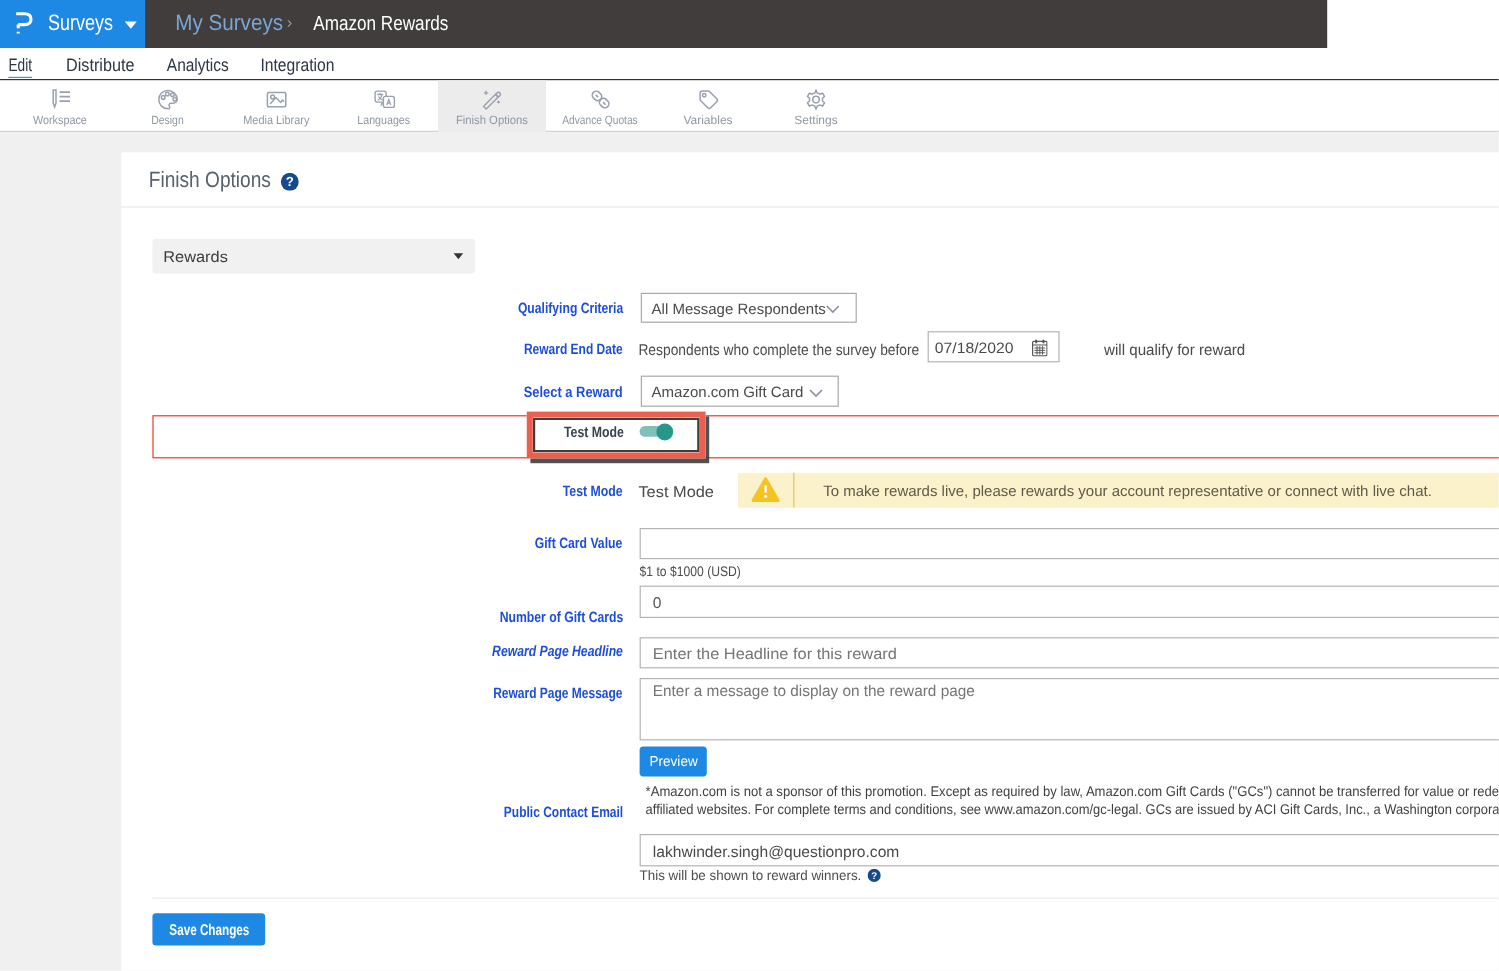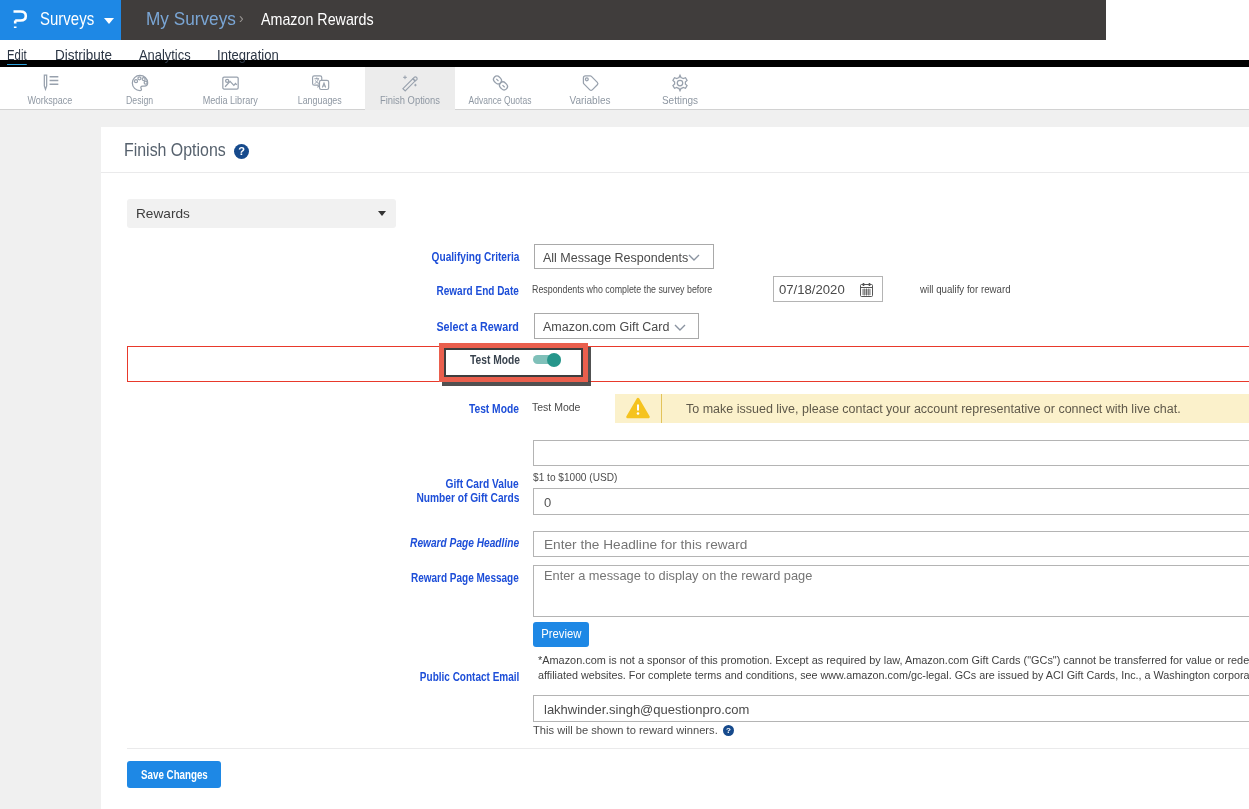--- a/index.html
+++ b/index.html
@@ -13,21 +13,21 @@
 .topbar { position:absolute; left:0; top:0; width:1106px; height:40px; background:#403d3c; }
 .logobtn { position:absolute; left:0; top:0; width:121px; height:40px; background:#1e88e5; color:#fff; }
 .logobtn svg { position:absolute; left:12px; top:9px; }
 .logobtn .t { position:absolute; left:40px; top:8px; font-size:18.5px; color:#fff; }
 .caret-w { position:absolute; left:104px; top:18px; width:0; height:0; border-left:5px solid transparent; border-right:5px solid transparent; border-top:6px solid #fff; }
 .crumb1 { position:absolute; left:146px; top:8px; font-size:18.5px; color:#7aa6d5; }
 .crumbsep { position:absolute; left:239px; top:10px; font-size:14px; color:#9a9795; }
 .crumb2 { position:absolute; left:261px; top:10px; font-size:17px; color:#ffffff; }
 
 
-.tabs { position:absolute; left:0; top:40px; width:1249px; height:27px; background:#fff; border-bottom:7px solid #000000; }
+.tabs { position:absolute; left:0; top:40px; width:1249px; height:27px; background:#fff; border-bottom:1px solid #000000; }
 .tabs span.pos { position:absolute; top:6px; font-size:15px; color:#2c3645; }
 
 
 .toolbar { position:absolute; left:0; top:67px; width:1249px; height:43px; background:#fff; border-bottom:1px solid #d2d2d2; box-shadow:0 2px 3px rgba(0,0,0,0.09); }
 .tcell { position:absolute; top:0; width:90px; height:43px; text-align:center; }
 .tcell.active { background:#ececec; }
 .tcell svg { display:block; margin:6px auto 0; }
 .tcell .lbl { display:block; font-size:10px; color:#8f98a3; margin-top:2px; }
 .tcell .lbl span { display:inline-block; transform-origin:50% 50%; white-space:nowrap; }
 
@@ -44,21 +44,21 @@
 
 
 .flabel { position:absolute; left:118px; width:300px; text-align:right; font-size:12.5px; font-weight:bold; color:#1d4ed8; }
 .sel { position:absolute; border:1px solid #a9a9a9; background:#fff; font-size:12.5px; color:#4a4a4a; }
 .sel .t { position:absolute; left:8px; top:6px; }
 .chev { position:absolute; }
 .inp { position:absolute; border:1px solid #b4b4b4; background:#fff; font-size:13px; color:#555; }
 .inp .t { position:absolute; left:10px; top:6px; }
 .ph { color:#757575; }
 .help { font-size:11.5px; color:#4c4c4c; position:absolute; }
-.val { position:absolute; font-size:10px; color:#4a4a4a; }
+.val { position:absolute; font-size:13px; color:#4a4a4a; }
 
 .btn { position:absolute; background:#1e88e5; color:#fff; border-radius:3px; text-align:center; }
 
 
 .redline { position:absolute; left:26px; top:219px; width:1140px; height:36px; border:1px solid #e8392b; }
 .redbox { position:absolute; left:338px; top:216px; width:149px; height:39px; border:5px solid #ea5f4d; box-shadow:inset 0 0 0 2px #3e3e3e, 3px 4px 0 rgba(62,62,62,0.9); background:#fff; }
 .redbox .lb { position:absolute; left:26px; top:5px; font-size:12.5px; font-weight:bold; color:#39434e; }
 .track { position:absolute; left:89px; top:7px; width:28px; height:9px; border-radius:5px; background:#7fc0b9; }
 .knob { position:absolute; left:14px; top:-2.5px; width:14px; height:14px; border-radius:50%; background:#27968b; }
 
@@ -218,28 +218,28 @@
 
     <div class="flabel" style="top:275px;"><span class="cxr" style="transform:scaleX(0.82);">Test Mode</span></div>
     <div class="val" style="left:431px; top:275px;"><span class="cx" style="transform:scaleX(1.05);">Test Mode</span></div>
     <div class="banner">
       <svg width="24" height="22" viewBox="0 0 24 22" style="left:11px;top:3px;">
         <path d="M12 2 L22.5 20 H1.5 Z" fill="#f5c31f" stroke="#f5c31f" stroke-width="2.5" stroke-linejoin="round"></path>
         <rect x="11" y="7.5" width="2" height="6" fill="#fff"></rect>
         <circle cx="12" cy="16.5" r="1.3" fill="#fff"></circle>
       </svg>
       <span class="vline"></span>
-      <span class="txt"><span class="cx" style="transform:scaleX(1.0);">To make issued live, please contact your account representative or connect with live chat.</span></span>
-    </div>
-
-    <div class="flabel" style="top:319px;margin-top:31px;"><span class="cxr" style="transform:scaleX(0.815);">Gift Card Value</span></div>
+      <span class="txt"><span class="cx" style="transform:scaleX(1.0);">To make rewards live, please rewards your account representative or connect with live chat.</span></span>
+    </div>
+
+    <div class="flabel" style="top:319px;"><span class="cxr" style="transform:scaleX(0.815);">Gift Card Value</span></div>
     <div class="inp" style="left:432px; top:313px; width:1100px; height:26px;"></div>
     <div class="help" style="left:432px; top:344px;"><span class="cx" style="transform:scaleX(0.88);">$1 to $1000 (USD)</span></div>
 
-    <div class="flabel" style="top:364px;"><span class="cxr" style="transform:scaleX(0.815);">Number of Gift Cards</span></div>
+    <div class="flabel" style="top:380px;"><span class="cxr" style="transform:scaleX(0.815);">Number of Gift Cards</span></div>
     <div class="inp" style="left:432px; top:361px; width:1100px; height:27px;">
         <span class="t">0</span>
       </div>
 
     <div class="flabel" style="top:409px;font-style:italic;"><span class="cxr" style="transform:scaleX(0.813);">Reward Page Headline</span></div>
     <div class="inp" style="left:432px; top:404px; width:1100px; height:26px;">
         <span class="t ph" style="top:5px;"><span class="cx" style="transform:scaleX(1.05);">Enter the Headline for this reward</span></span>
       </div>
 
     <div class="flabel" style="top:444px;"><span class="cxr" style="transform:scaleX(0.80);">Reward Page Message</span></div>

